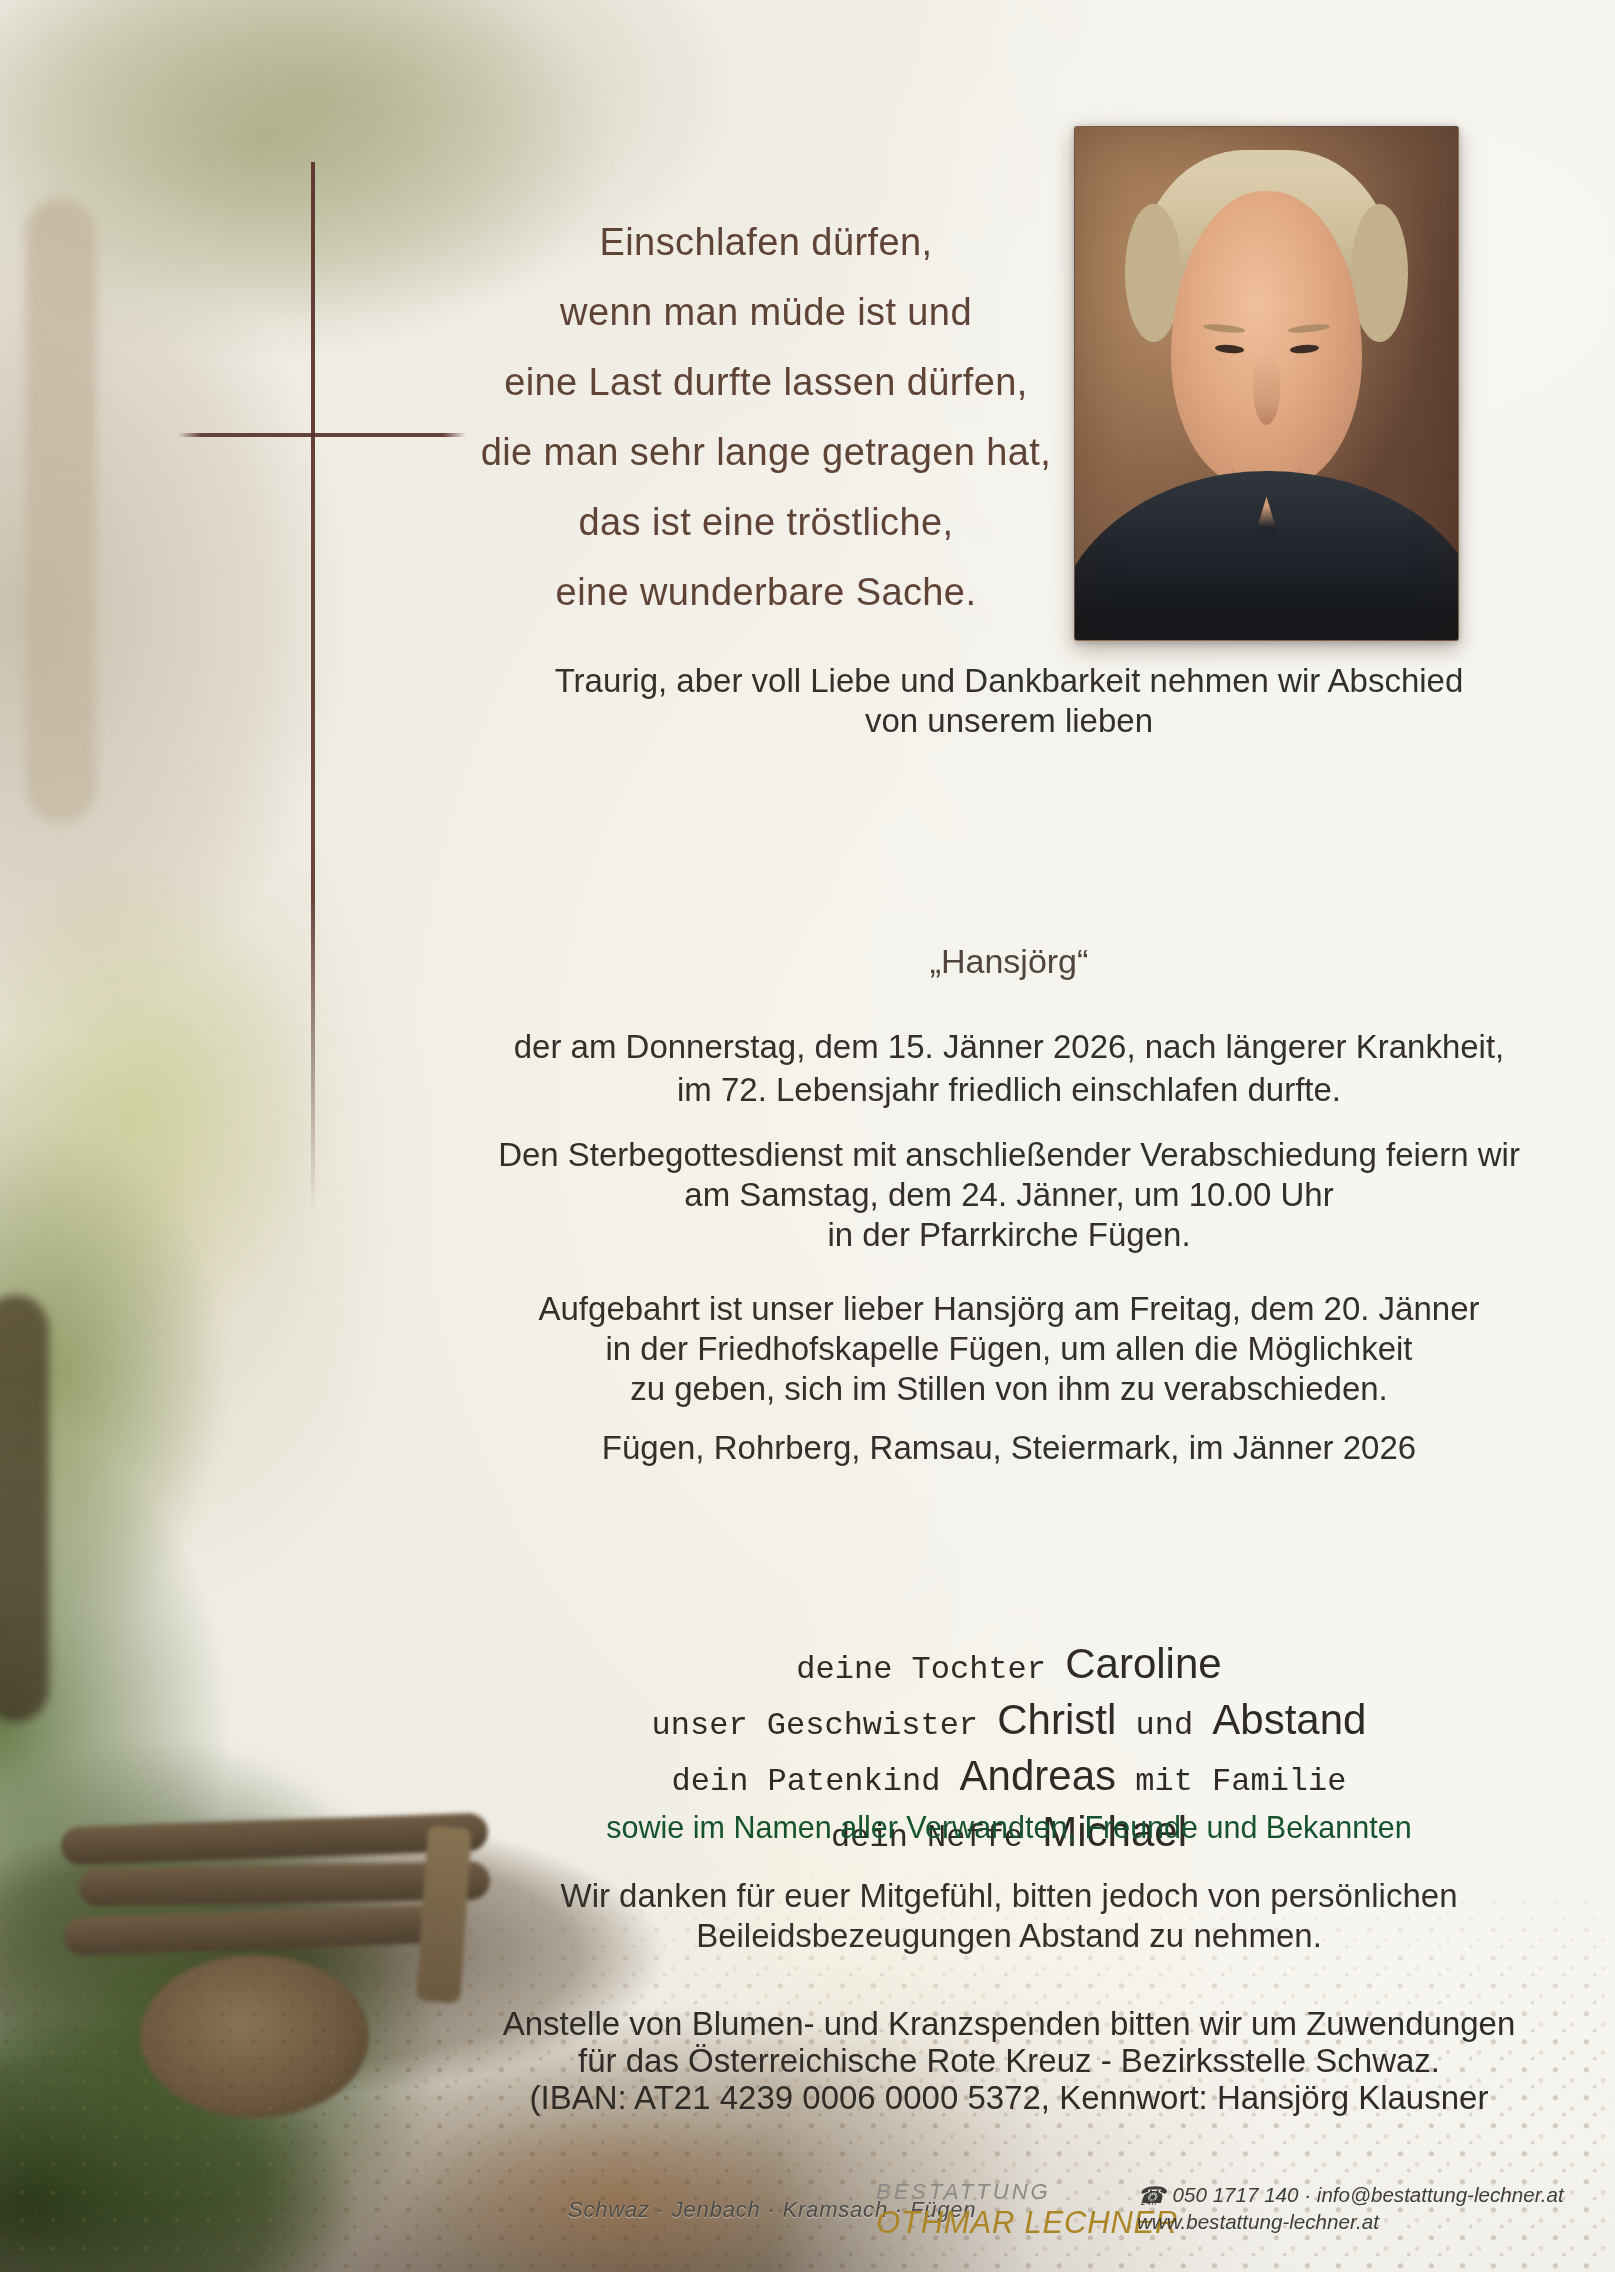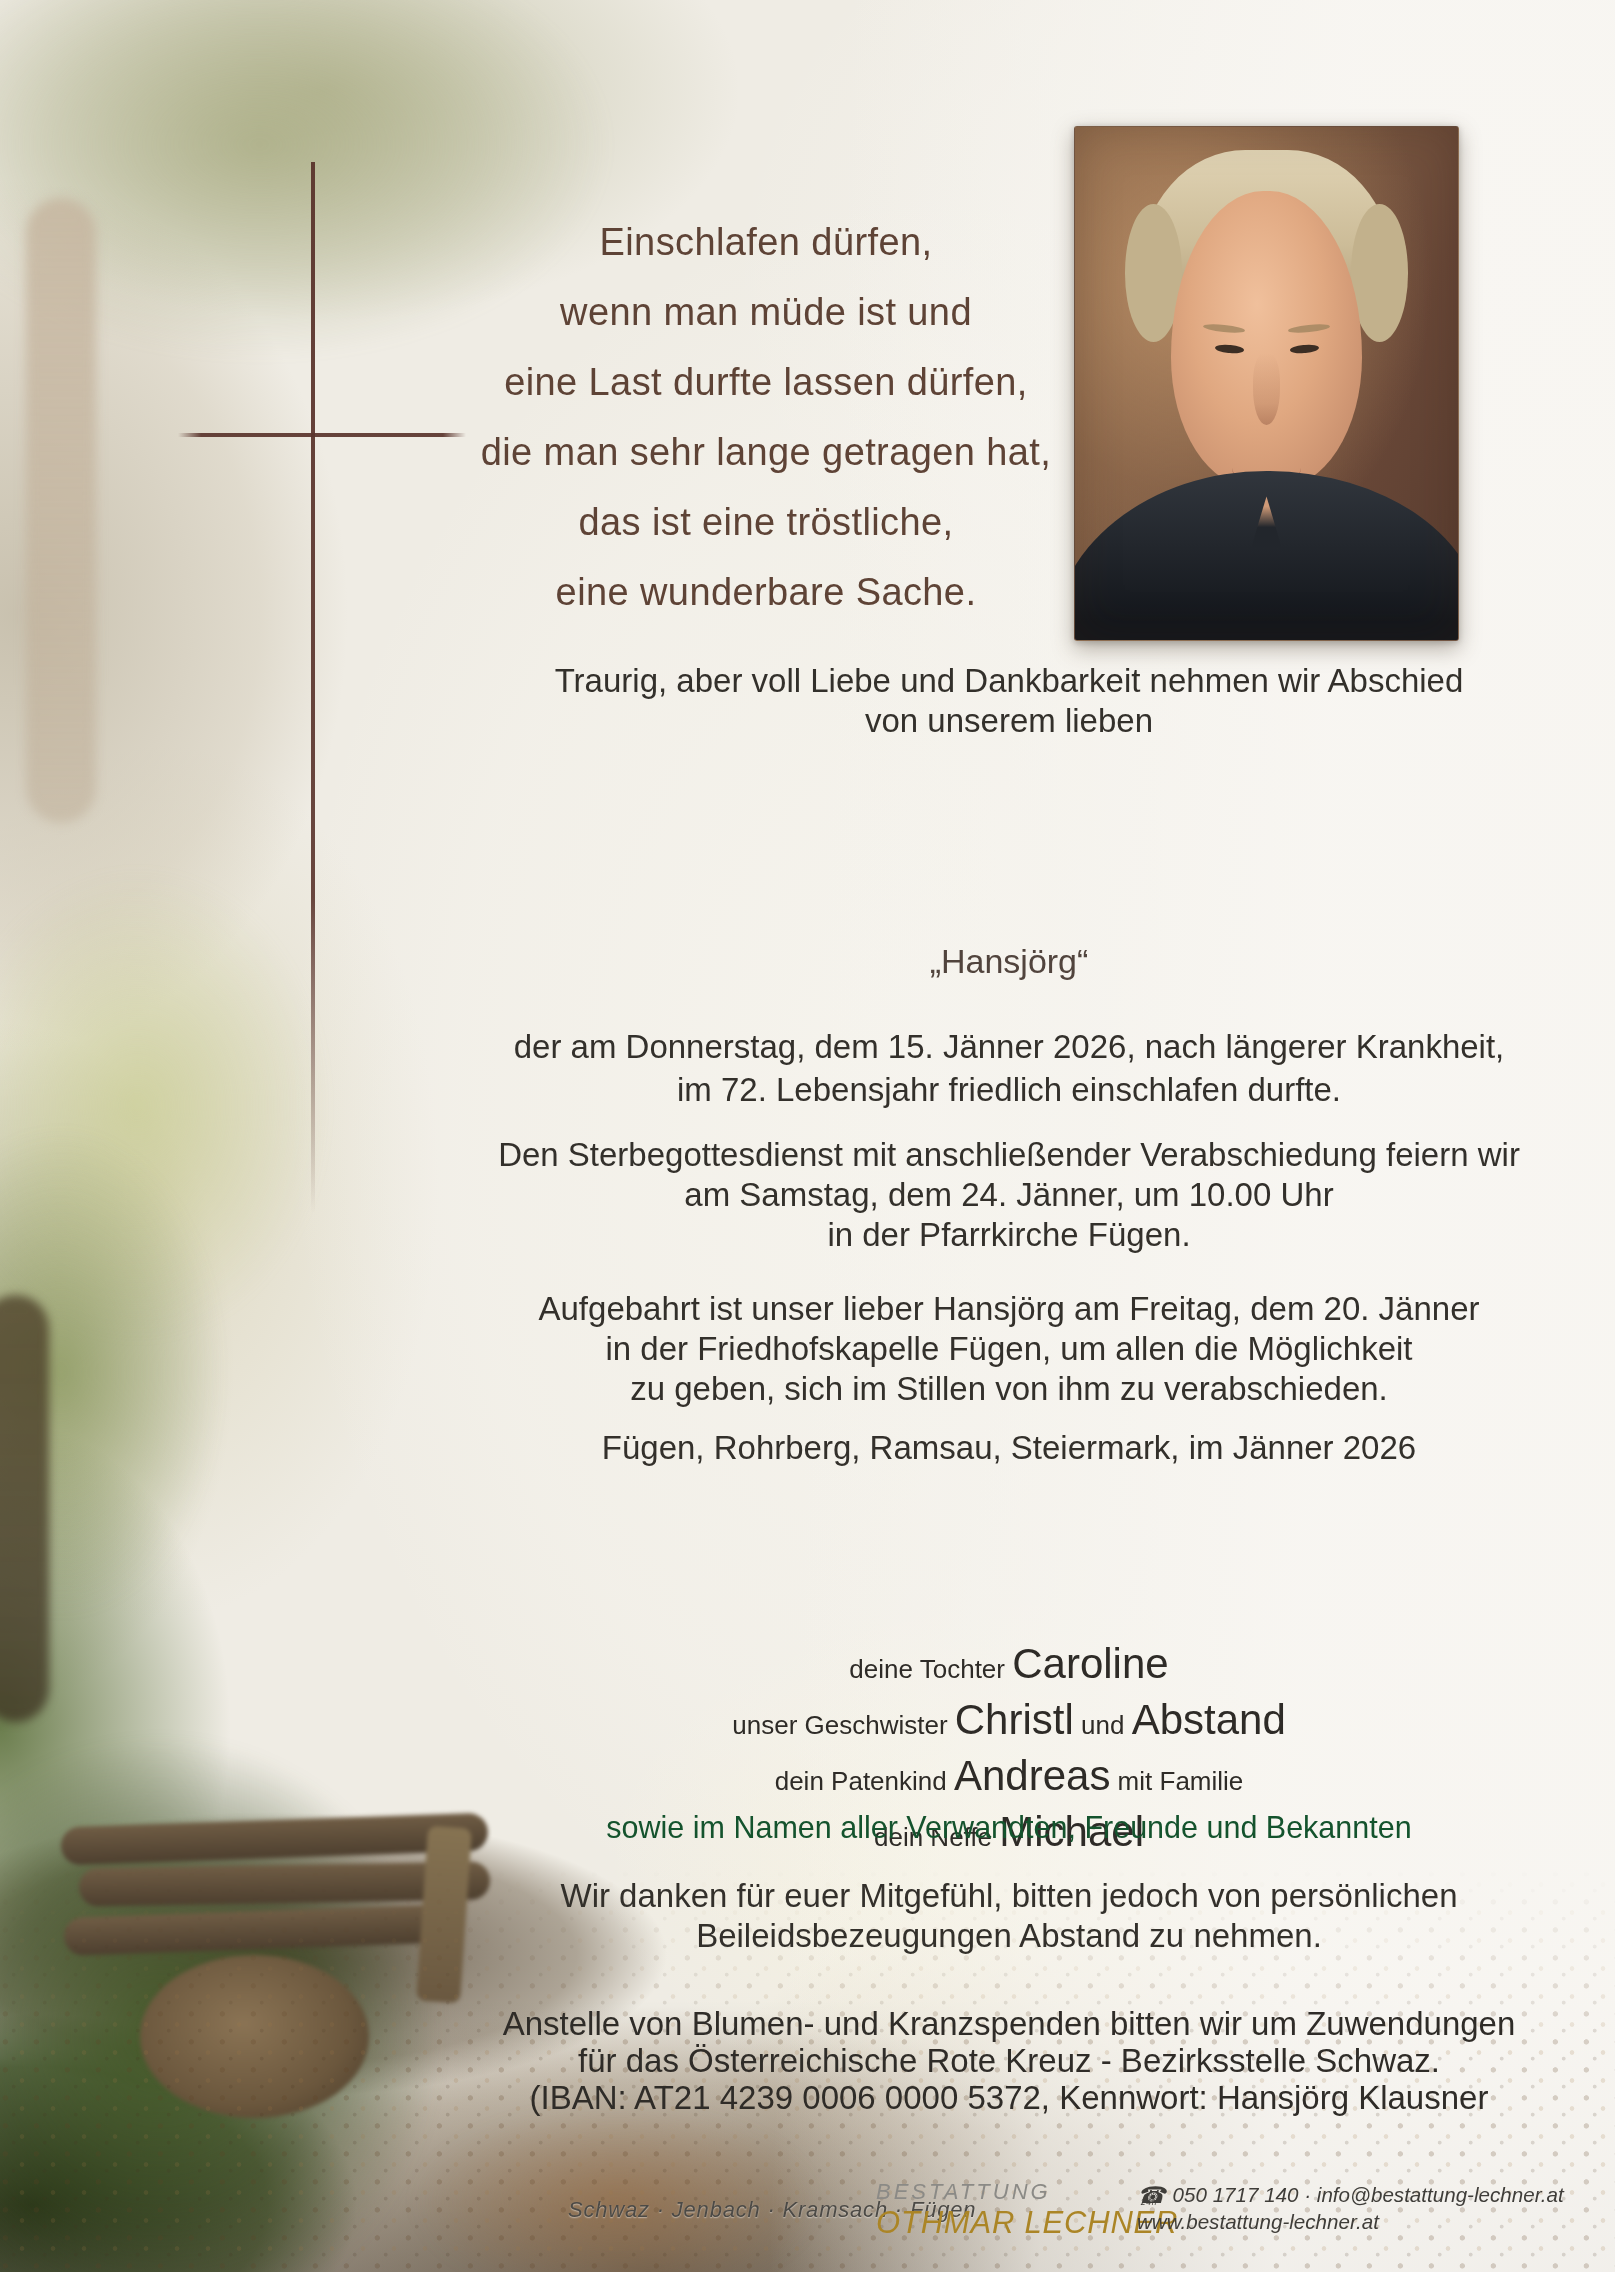--- a/index.html
+++ b/index.html
@@ -111,21 +111,21 @@
     color:#4a2d24; text-align:center; white-space:nowrap;
     text-shadow:1.5px 1.5px 1.5px rgba(255,255,255,.55), 3.8px 4.6px 6.9px rgba(60,30,20,.4); }
   .nickname { left:491px; top:942px; width:1036px; font-size:34px; color:#51443d; }
   .p1 { left:491px; top:1025px; width:1036px; font-size:33px; line-height:43px; color:#33302b; }
   .p2 { left:491px; top:1135px; width:1036px; font-size:33px; line-height:40px; color:#33302b; }
   .p3 { left:491px; top:1289px; width:1036px; font-size:33px; line-height:40px; color:#33302b; }
   .location { left:491px; top:1429px; width:1036px; font-size:33px; color:#33302b; }
   .farewell { left:491px; top:1489px; width:1036px; font-size:41px; line-height:47px; color:#6d4034; }
   .mourners { left:491px; top:1629px; width:1036px; color:#2e2b27; }
   .m-line { height:42px; line-height:42px; }
-  .m-line .rel { font-size:26px; }
+  .m-line .rel { font-size:32px;font-family:Liberation Mono, monospace; }
   .m-line .big { font-size:42px; }
   .sowie { left:491px; top:1810px; width:1036px; font-size:30.5px; color:#14532d; }
   .thanks { left:491px; top:1876px; width:1036px; font-size:33px; line-height:40px; color:#33302b; }
   .donation { left:491px; top:2005px; width:1036px; font-size:33px; line-height:37px; color:#2f2c28; }
   
   .footer { position:absolute; z-index:4; left:0; top:2177px; width:1600px; height:76px;font-style:italic; }
   .towns { position:absolute; left:568px; top:20px; font-size:22px; letter-spacing:0.8px; color:#4c4a46;
     text-shadow:0 0.8px 1.5px rgba(255,255,255,.5); }
   .logo { position:absolute; left:876px; top:1.5px; }
   .logo-top { font-size:22px; letter-spacing:3px; color:#8b8a86; }

